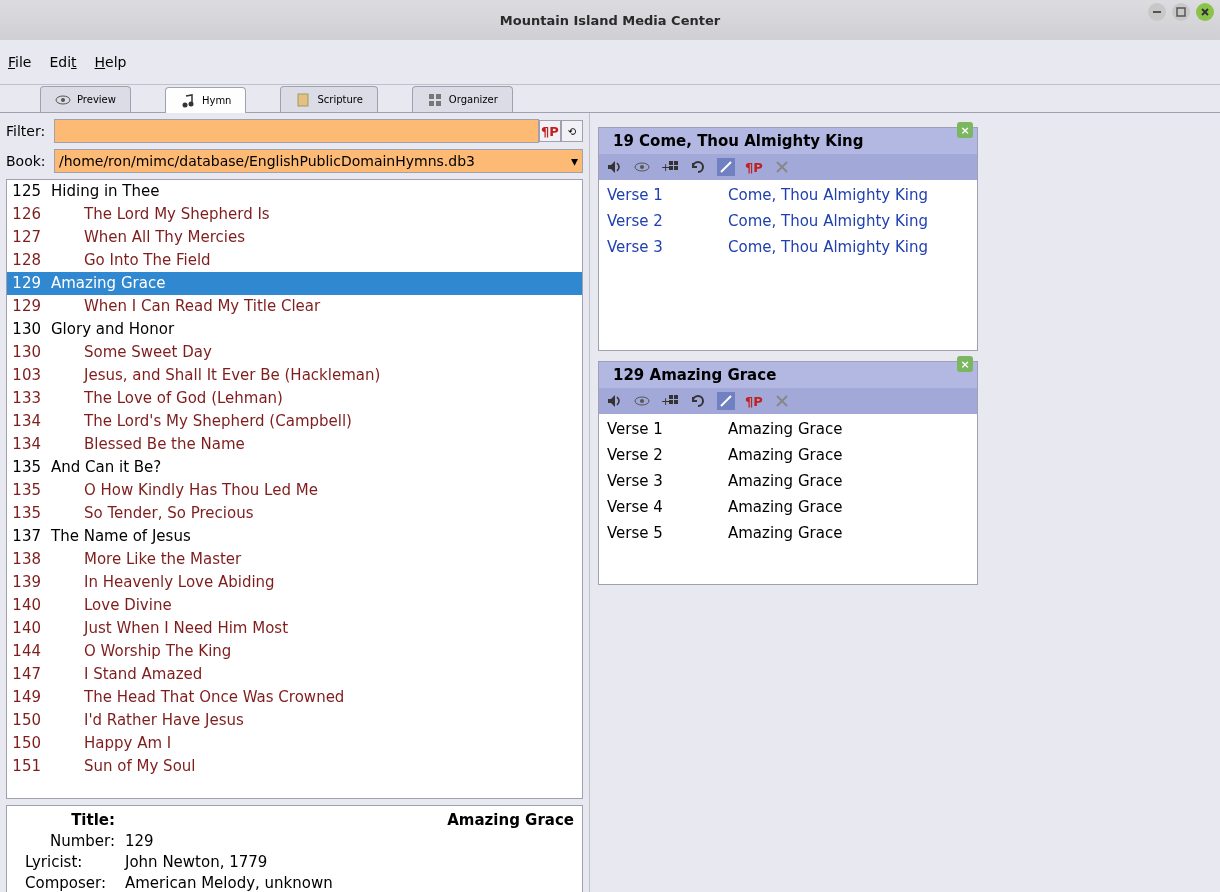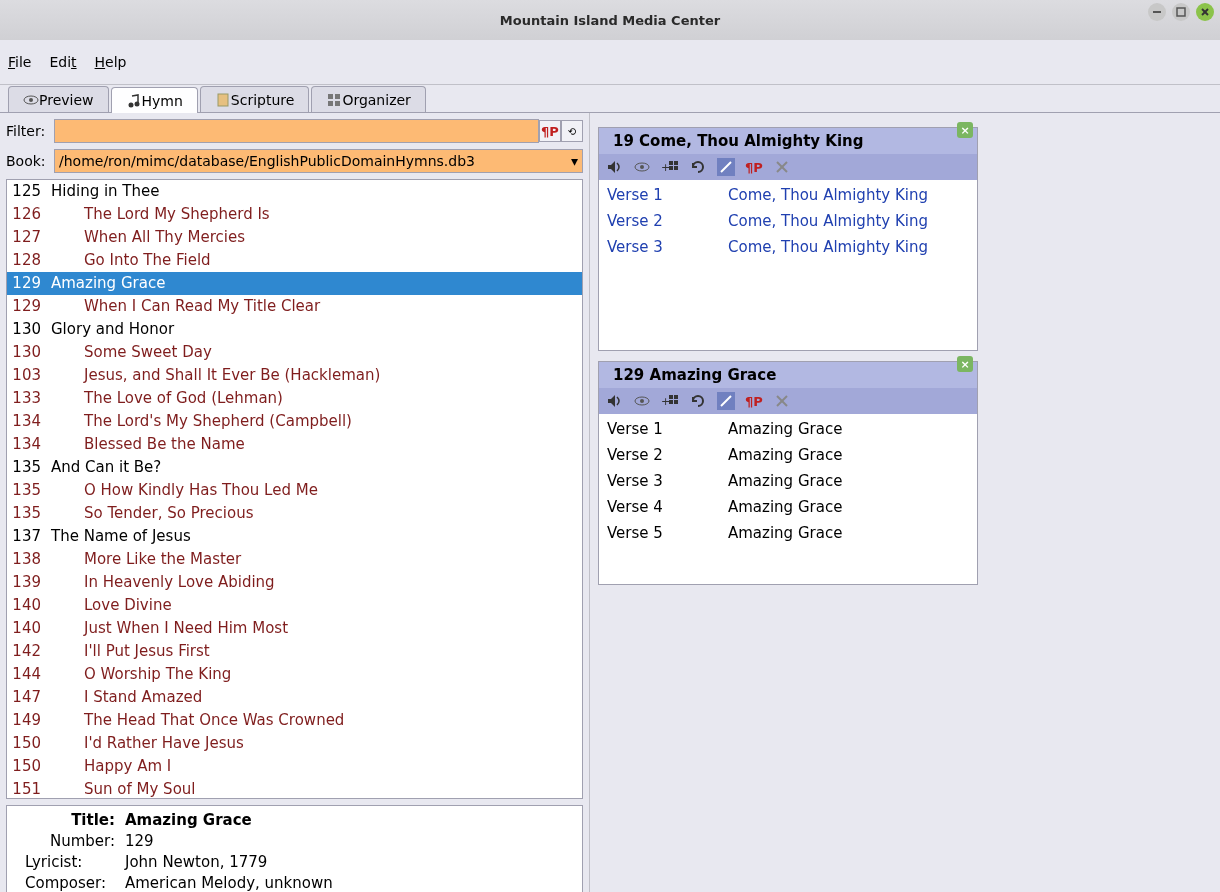--- a/index.html
+++ b/index.html
@@ -51,28 +51,30 @@
   display: flex;
   padding: 0 8px;
   border-bottom: 1px solid #a0a0b0;
   background: #e8e8f0;
   height: 28px;
   align-items:flex-end;
 }
 .tab {
   display: flex;
   align-items: center;
+  gap: 6px;
   padding: 4px 14px;
   border: 1px solid #a0a0b0;
   border-bottom: none;
   border-radius: 4px 4px 0 0;
   background: #dcdce6;
   margin-right: 2px;
-  font-size: 14px;
+  font-size: 10px;
   height: 26px;
+  margin-left: 32px;
 }
 .tab.active {
   background: #fefeff;
   position: relative;
   top: 1px;
   z-index:2;
 }
 .tab-icon { width:16px; height:16px; display:inline-block; }
 .content {
   display: flex;
@@ -133,21 +135,21 @@
 .hymnrow.selected .num { color:#fff; }
 .details {
   border:1px solid #a0a0b0;
   background:#fff;
   margin-top:6px;
   padding:4px 8px;
   font-size:15px;
 }
 .details-row { display:flex; line-height:21px;}
 .details-row .lbl { width:110px; text-align:right; padding-right:10px;}
-.details-row.bold { font-weight:bold;}
+.details-row.bold { font-weight:bold;justify-content:space-between;}
 .panel {
   border:1px solid #a0a0b0;
   background:#fff;
   margin: 6px 0 10px 0;
   width:380px;
 }
 .panel-header {
   background:#b2b8e2;
   padding:4px 14px 4px 14px;
   font-weight:bold;
@@ -354,24 +356,20 @@
         </div>
         <div class="hymnrow blue">
           <span class="num">140</span>
           <span>Love Divine</span>
         </div>
         <div class="hymnrow blue">
           <span class="num">140</span>
           <span>Just When I Need Him Most</span>
         </div>
         <div class="hymnrow blue">
-          <span class="num">142</span>
-          <span>I'll Put Jesus First</span>
-        </div>
-        <div class="hymnrow blue">
           <span class="num">144</span>
           <span>O Worship The King</span>
         </div>
         <div class="hymnrow blue">
           <span class="num">147</span>
           <span>I Stand Amazed</span>
         </div>
         <div class="hymnrow blue">
           <span class="num">149</span>
           <span>The Head That Once Was Crowned</span>

